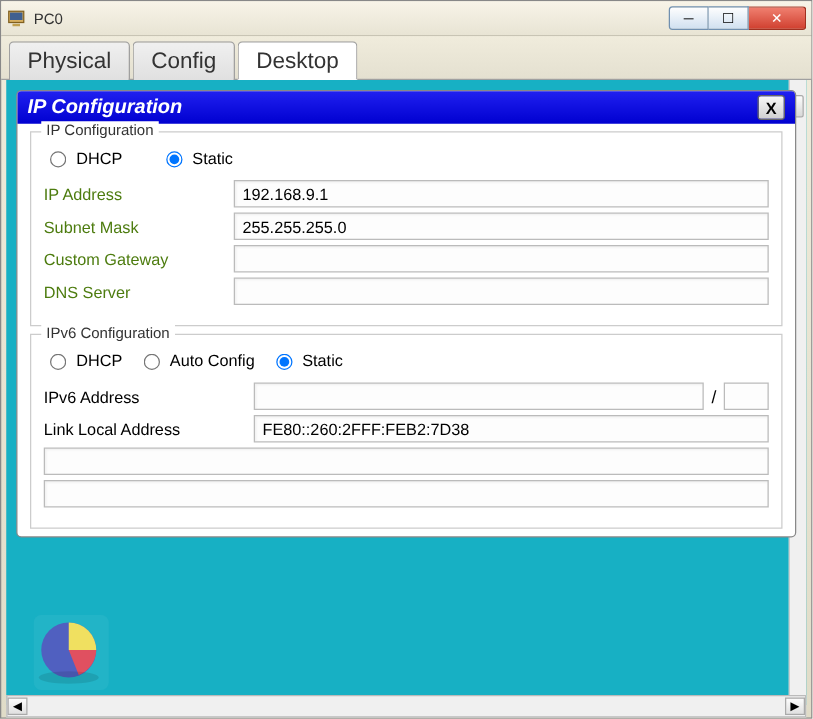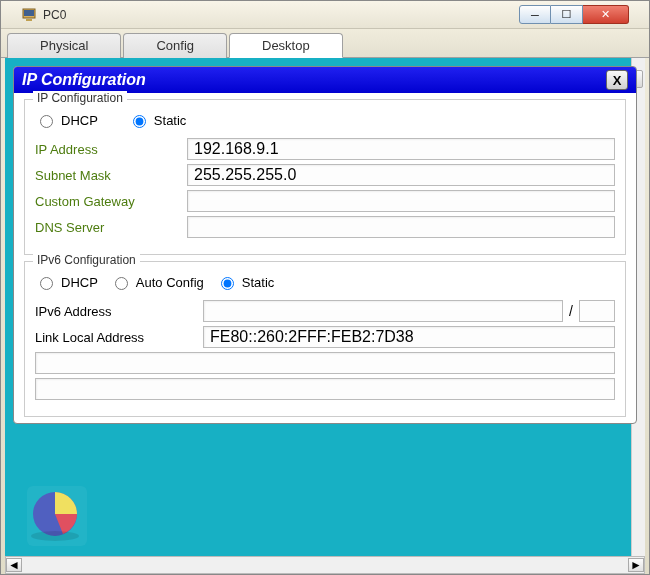--- a/index.html
+++ b/index.html
@@ -18,21 +18,21 @@
     border: 1px solid #888;
     background: linear-gradient(#f0ecdc, #e0dcc8);
     position: relative;
   }
   .titlebar {
     height: 28px;
     background: linear-gradient(#f8f4e8, #e8e4d4);
     border-bottom: 1px solid #c8c4b4;
     display: flex;
     align-items: center;
-    padding: 0 20px;
+    padding: 0 4px;
     justify-content: space-between;
   }
   .titlebar-left { display: flex; align-items: center; gap: 6px; }
   .title-icon { width: 16px; height: 16px; }
   .title-text { font-size: 12px; color: #333; }
   .window-controls { display: flex; gap: 0; }
   .win-btn {
     width: 32px; height: 19px;
     border: 1px solid #7090b0;
     background: linear-gradient(#fefefe, #d0e0f0);
@@ -50,28 +50,28 @@
     color: #fff;
     width: 46px;
   }
   .tabstrip {
     display: flex;
     background: linear-gradient(#f0ecdc, #e4e0d0);
     padding: 3px 6px 0 6px;
     border-bottom: 1px solid #a0a0a0;
   }
   .tab {
-    padding: 4px 32px;
+    padding: 4px 14px;
     border: 1px solid #a0a0a0;
     border-bottom: none;
     background: linear-gradient(#f0f0f0, #e0e0e0);
     border-radius: 4px 4px 0 0;
     margin-right: 2px;
     cursor: pointer;
-    font-size: 13px;
+    font-size: 18px;
     color: #333;
     position: relative;
     top: 1px;
   }
   .tab.active {
     background: #fff;
     border-bottom: 1px solid #fff;
     font-weight: normal;
   }
   .desktop-area {
@@ -130,21 +130,21 @@
   .radio-lbl { display: flex; align-items: center; gap: 5px; font-size: 13px; cursor: pointer; }
   .field-row { display: flex; align-items: center; margin: 4px 0; }
   .field-label { width: 152px; font-size: 13px; color: #4d7c0f; }
   .field-label6 { width: 168px; font-size: 13px; color: #000000; }
   .field-input {
     flex: 1;
     height: 22px;
     border: 1px solid #bbb;
     background: #fdfdfd;
     padding: 2px 6px;
-    font-size: 16px;
+    font-size: 13px;
     box-shadow: inset 1px 1px 2px rgba(0,0,0,0.06);
   }
   .slash {
     padding: 0 6px;
     font-size: 14px;
   }
   .prefix-input {
     width: 36px;
     height: 22px;
     border: 1px solid #bbb;

